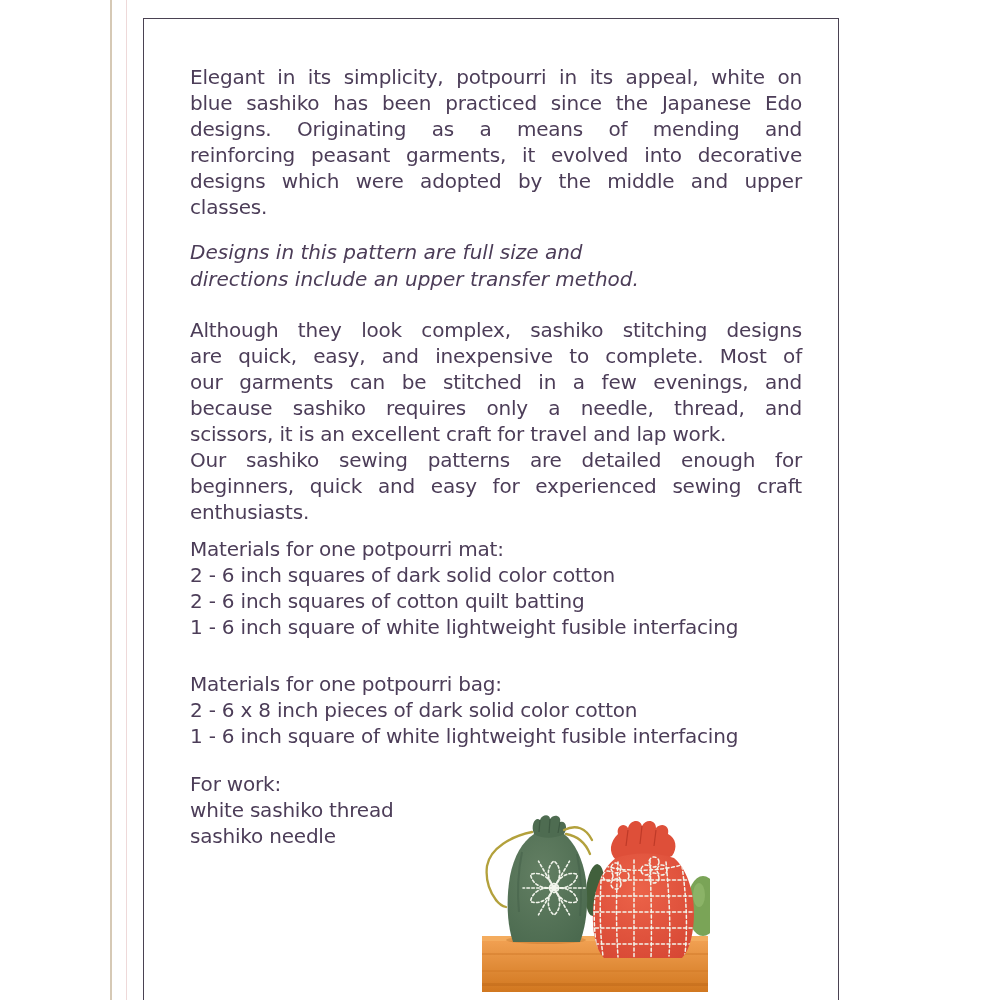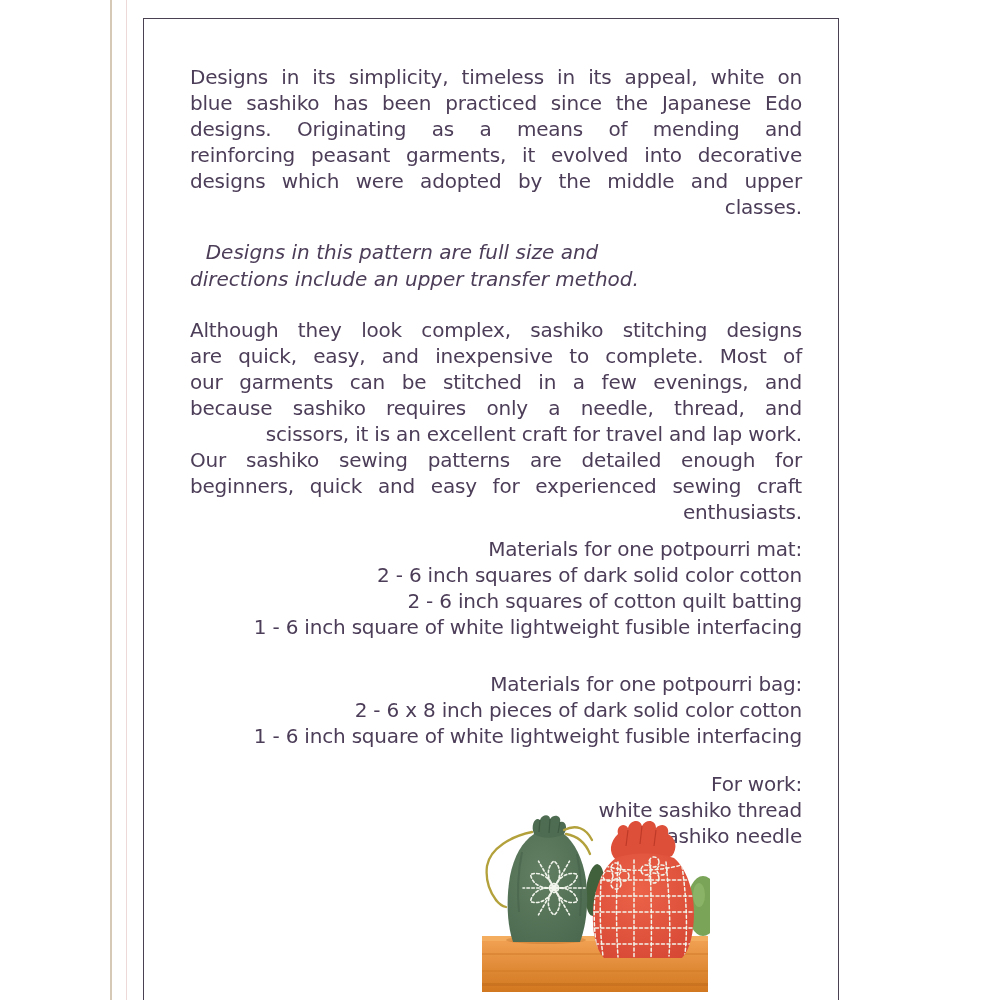--- a/index.html
+++ b/index.html
@@ -14,37 +14,37 @@
   .edge1{left:110px;width:2px;background:#cfc0a8;opacity:.85;}
   .edge2{left:126px;width:1px;background:#eed9d9;}
   
   .border-box{
     position:absolute;left:143px;top:18px;width:696px;height:1000px;
     border:1.5px solid #4a4252;border-bottom:none;box-sizing:border-box;
   }
   .tblock{position:absolute;left:190px;width:612px;font-size:20px;line-height:26px;letter-spacing:-0.2px;}
   .line{white-space:nowrap;}
   .jl{text-align:justify;text-align-last:justify;}
-  .ll{text-align:right;}
+  .ll{text-align:left;}
   .tagline{
     position:absolute;left:190px;top:239px;width:424px;
-    font-size:20px;line-height:27px;font-style:italic;text-align:center;
+    font-size:20px;line-height:27px;font-style:italic;
   }
   .photo{position:absolute;left:482px;top:812px;width:228px;height:186px;}
   svg{display:block;}
 </style>
 </head>
 <body>
 
 <div class="paper-edge edge1"></div>
 <div class="paper-edge edge2"></div>
 <div class="border-box"></div>
 
 <div class="tblock" style="top:64px">
-  <div class="line jl">Designs in its simplicity, timeless in its appeal, white on</div>
+  <div class="line jl">Elegant in its simplicity, potpourri in its appeal, white on</div>
   <div class="line jl">blue sashiko has been practiced since the Japanese Edo</div>
   <div class="line jl">designs.  Originating as a means of mending and</div>
   <div class="line jl">reinforcing peasant garments, it evolved into decorative</div>
   <div class="line jl">designs which were adopted by the middle and upper</div>
   <div class="line ll">classes.</div>
 </div>
 
 <div class="tagline">
   <div class="line">Designs in this pattern are full size and</div>
   <div class="line">directions include an upper transfer method.</div>

